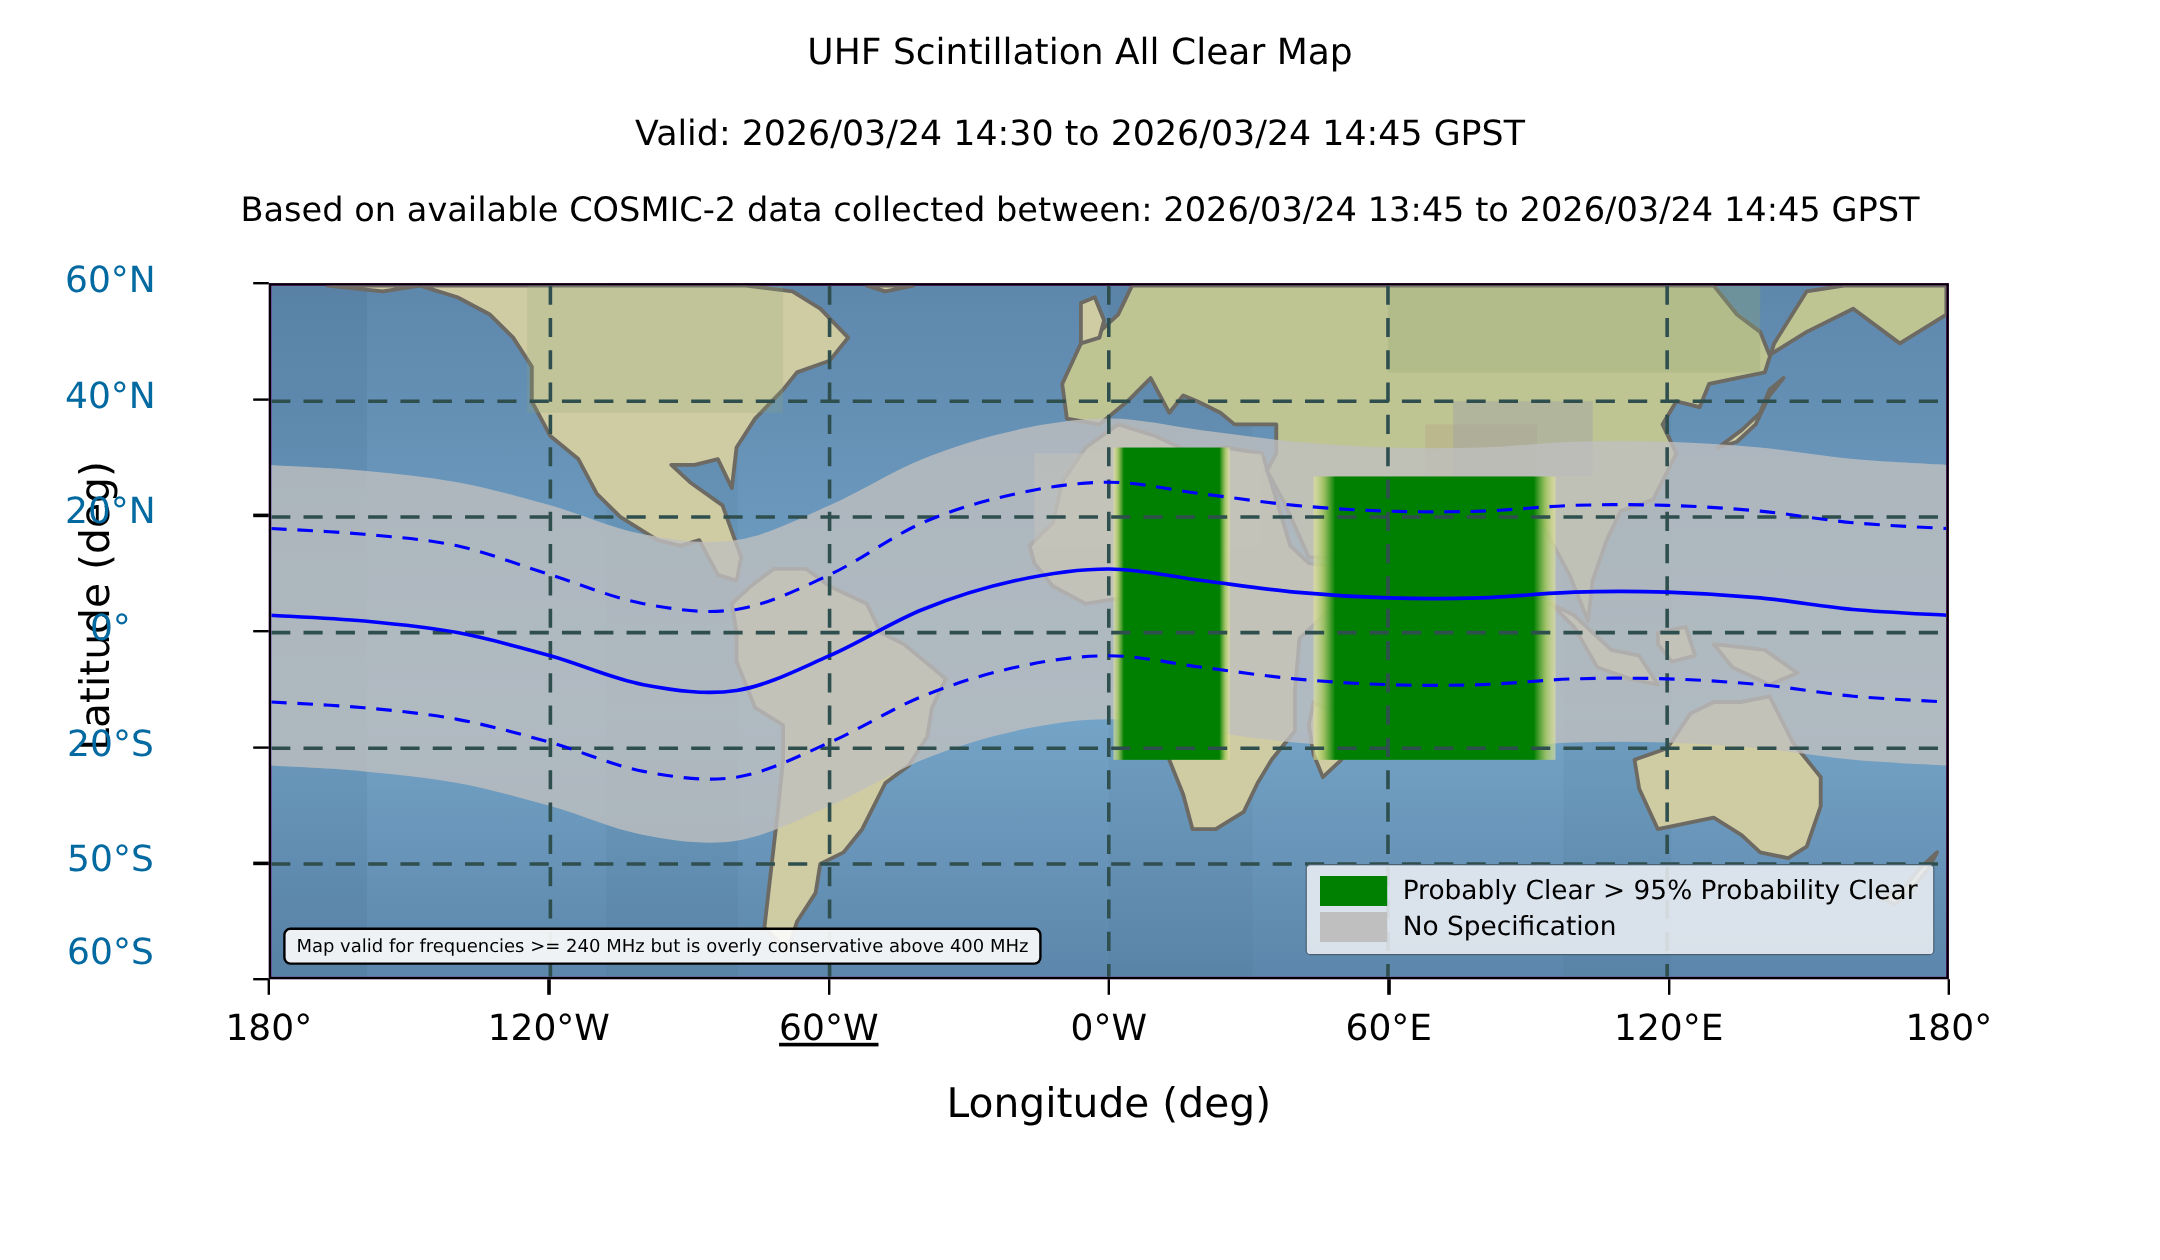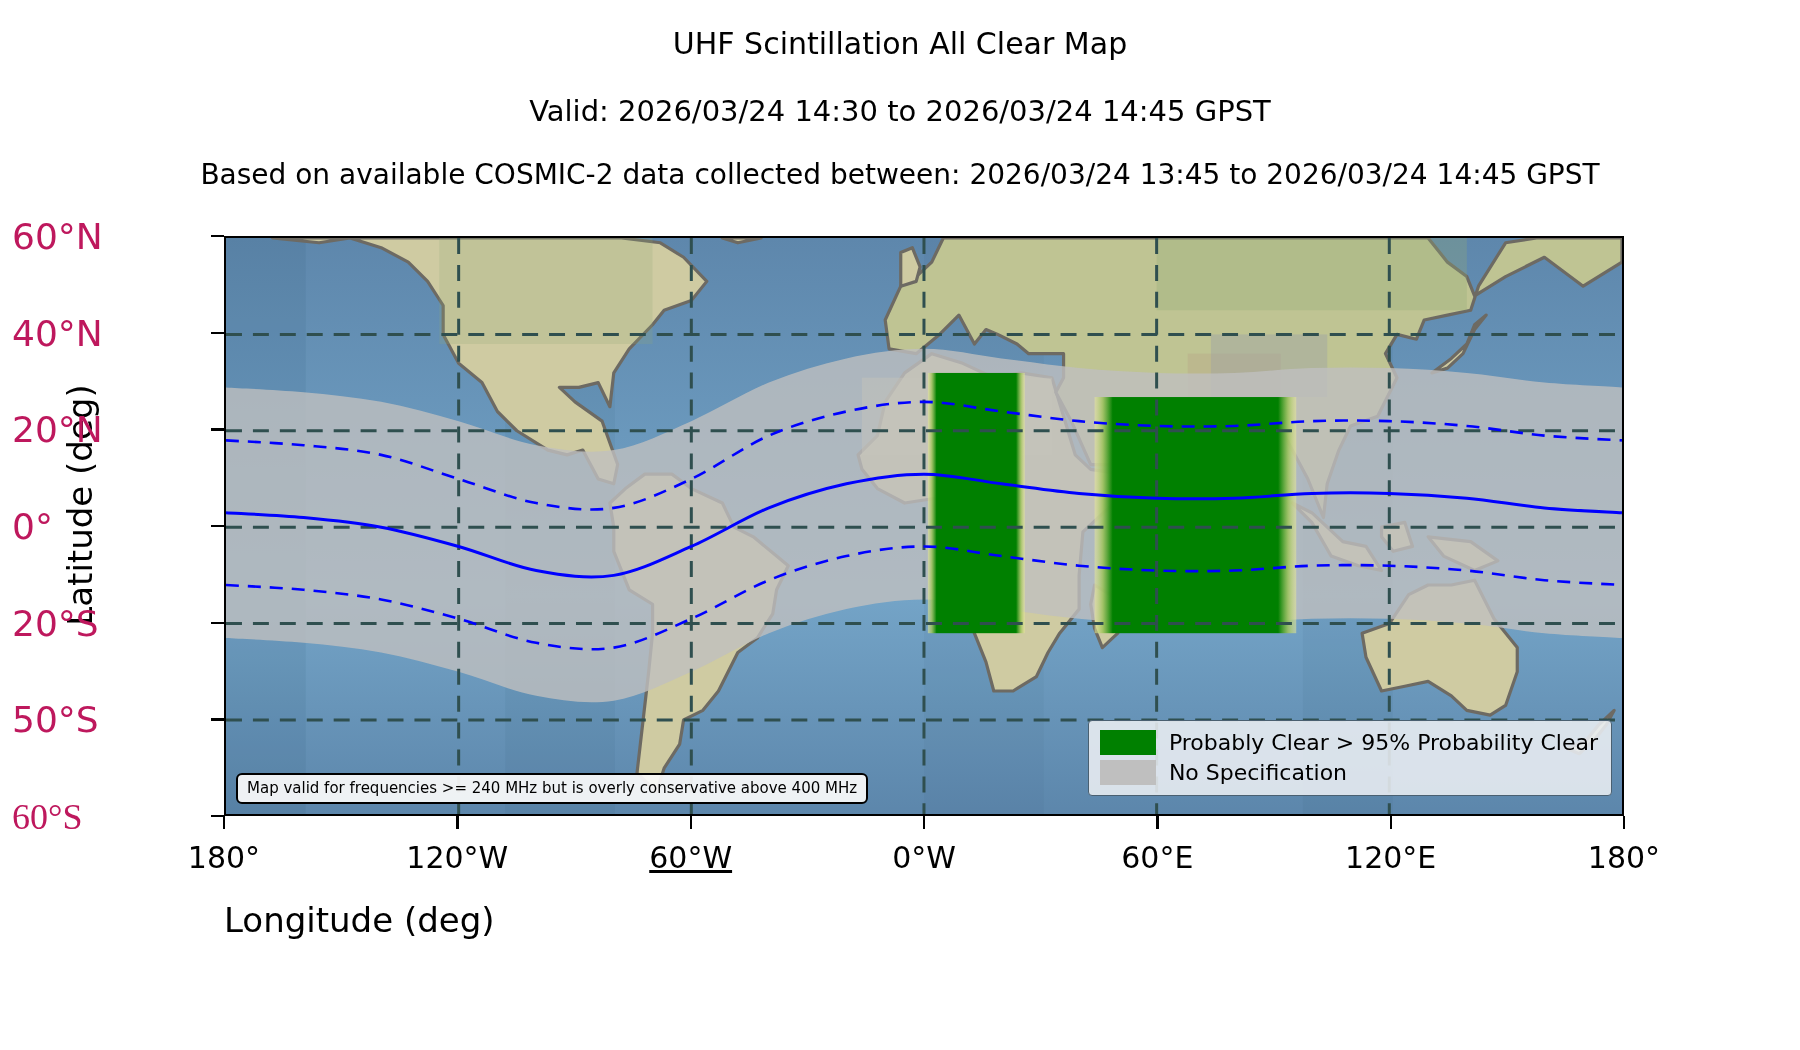--- a/index.html
+++ b/index.html
@@ -16,34 +16,34 @@
   .t-valid{font-size:29px;color:#000;position:absolute;top:94px;left:0;right:0;white-space:nowrap;}
   .t-based{font-size:28px;color:#000;position:absolute;top:158px;left:0;right:0;text-align:center;white-space:nowrap;}
 
   
   .ylabel{
     position:absolute;left:-150px;top:calc(50% - 40px);width:460px;text-align:center;
     transform:rotate(-90deg);transform-origin:center center;
     font-size:34px;color:#000;white-space:nowrap;
   }
   .xlabel{
-    position:absolute;left:224px;width:1400px;top:900px;
+    position:absolute;left:224px;width:1400px;top:900px;text-align:center;
     font-size:34px;color:#000;white-space:nowrap;
   }
 
   
   #plot{
     position:absolute;left:224px;top:236px;width:1400px;height:580px;
     border:2.2px solid #000;box-sizing:border-box;overflow:hidden;
     background:#a21caf;
   }
   .layer{position:absolute;inset:0;}
 
   
-  .ytick{position:absolute;right:1628px;width:160px;text-align:left;font-size:36px;color:#be185d;white-space:nowrap;}
+  .ytick{position:absolute;right:1628px;width:160px;text-align:center;font-size:30px;color:#0369a1;white-space:nowrap;}
   .ytickmark{position:absolute;left:211px;width:13px;height:2.2px;background:#000;}
   .xtick{position:absolute;top:828px;width:200px;text-align:center;font-size:30px;color:#000;white-space:nowrap;margin-top:12px;}
   .xtickmark{position:absolute;top:816px;width:2.2px;height:13px;background:#000;}
 
   
   #legend{
     position:absolute;right:10px;bottom:18px;
     background:rgba(234,238,242,.88);
     border:1.6px solid #4a6071;border-radius:4px;
     padding:9px 13px 10px 11px;
@@ -82,21 +82,21 @@
       <div class="ytick" style="top: 312.667px;">40°N</div>
       <div class="ytickmark" style="top: 331.667px;"></div>
       <div class="ytick" style="top: 409.333px;">20°N</div>
       <div class="ytickmark" style="top: 428.333px;"></div>
       <div class="ytick" style="top: 506px;">0°</div>
       <div class="ytickmark" style="top: 525px;"></div>
       <div class="ytick" style="top: 602.667px;">20°S</div>
       <div class="ytickmark" style="top: 621.667px;"></div>
       <div class="ytick" style="top: 699.333px;">50°S</div>
       <div class="ytickmark" style="top: 718.333px;"></div>
-      <div class="ytick" style="top: 796px; font-family: Liberation Serif, serif;">60°S</div>
+      <div class="ytick" style="top: 776px;">60°S</div>
       <div class="ytickmark" style="top: 815px;"></div>
       <div class="xtick" style="left: 124px;">180°</div>
       <div class="xtickmark" style="left: 223px;"></div>
       <div class="xtick" style="left: 357.333px;">120°W</div>
       <div class="xtickmark" style="left: 456.333px;"></div>
       <div class="xtick" style="left: 590.667px; text-decoration: underline;">60°W</div>
       <div class="xtickmark" style="left: 689.667px;"></div>
       <div class="xtick" style="left: 824px;">0°W</div>
       <div class="xtickmark" style="left: 923px;"></div>
       <div class="xtick" style="left: 1057.33px;">60°E</div>

